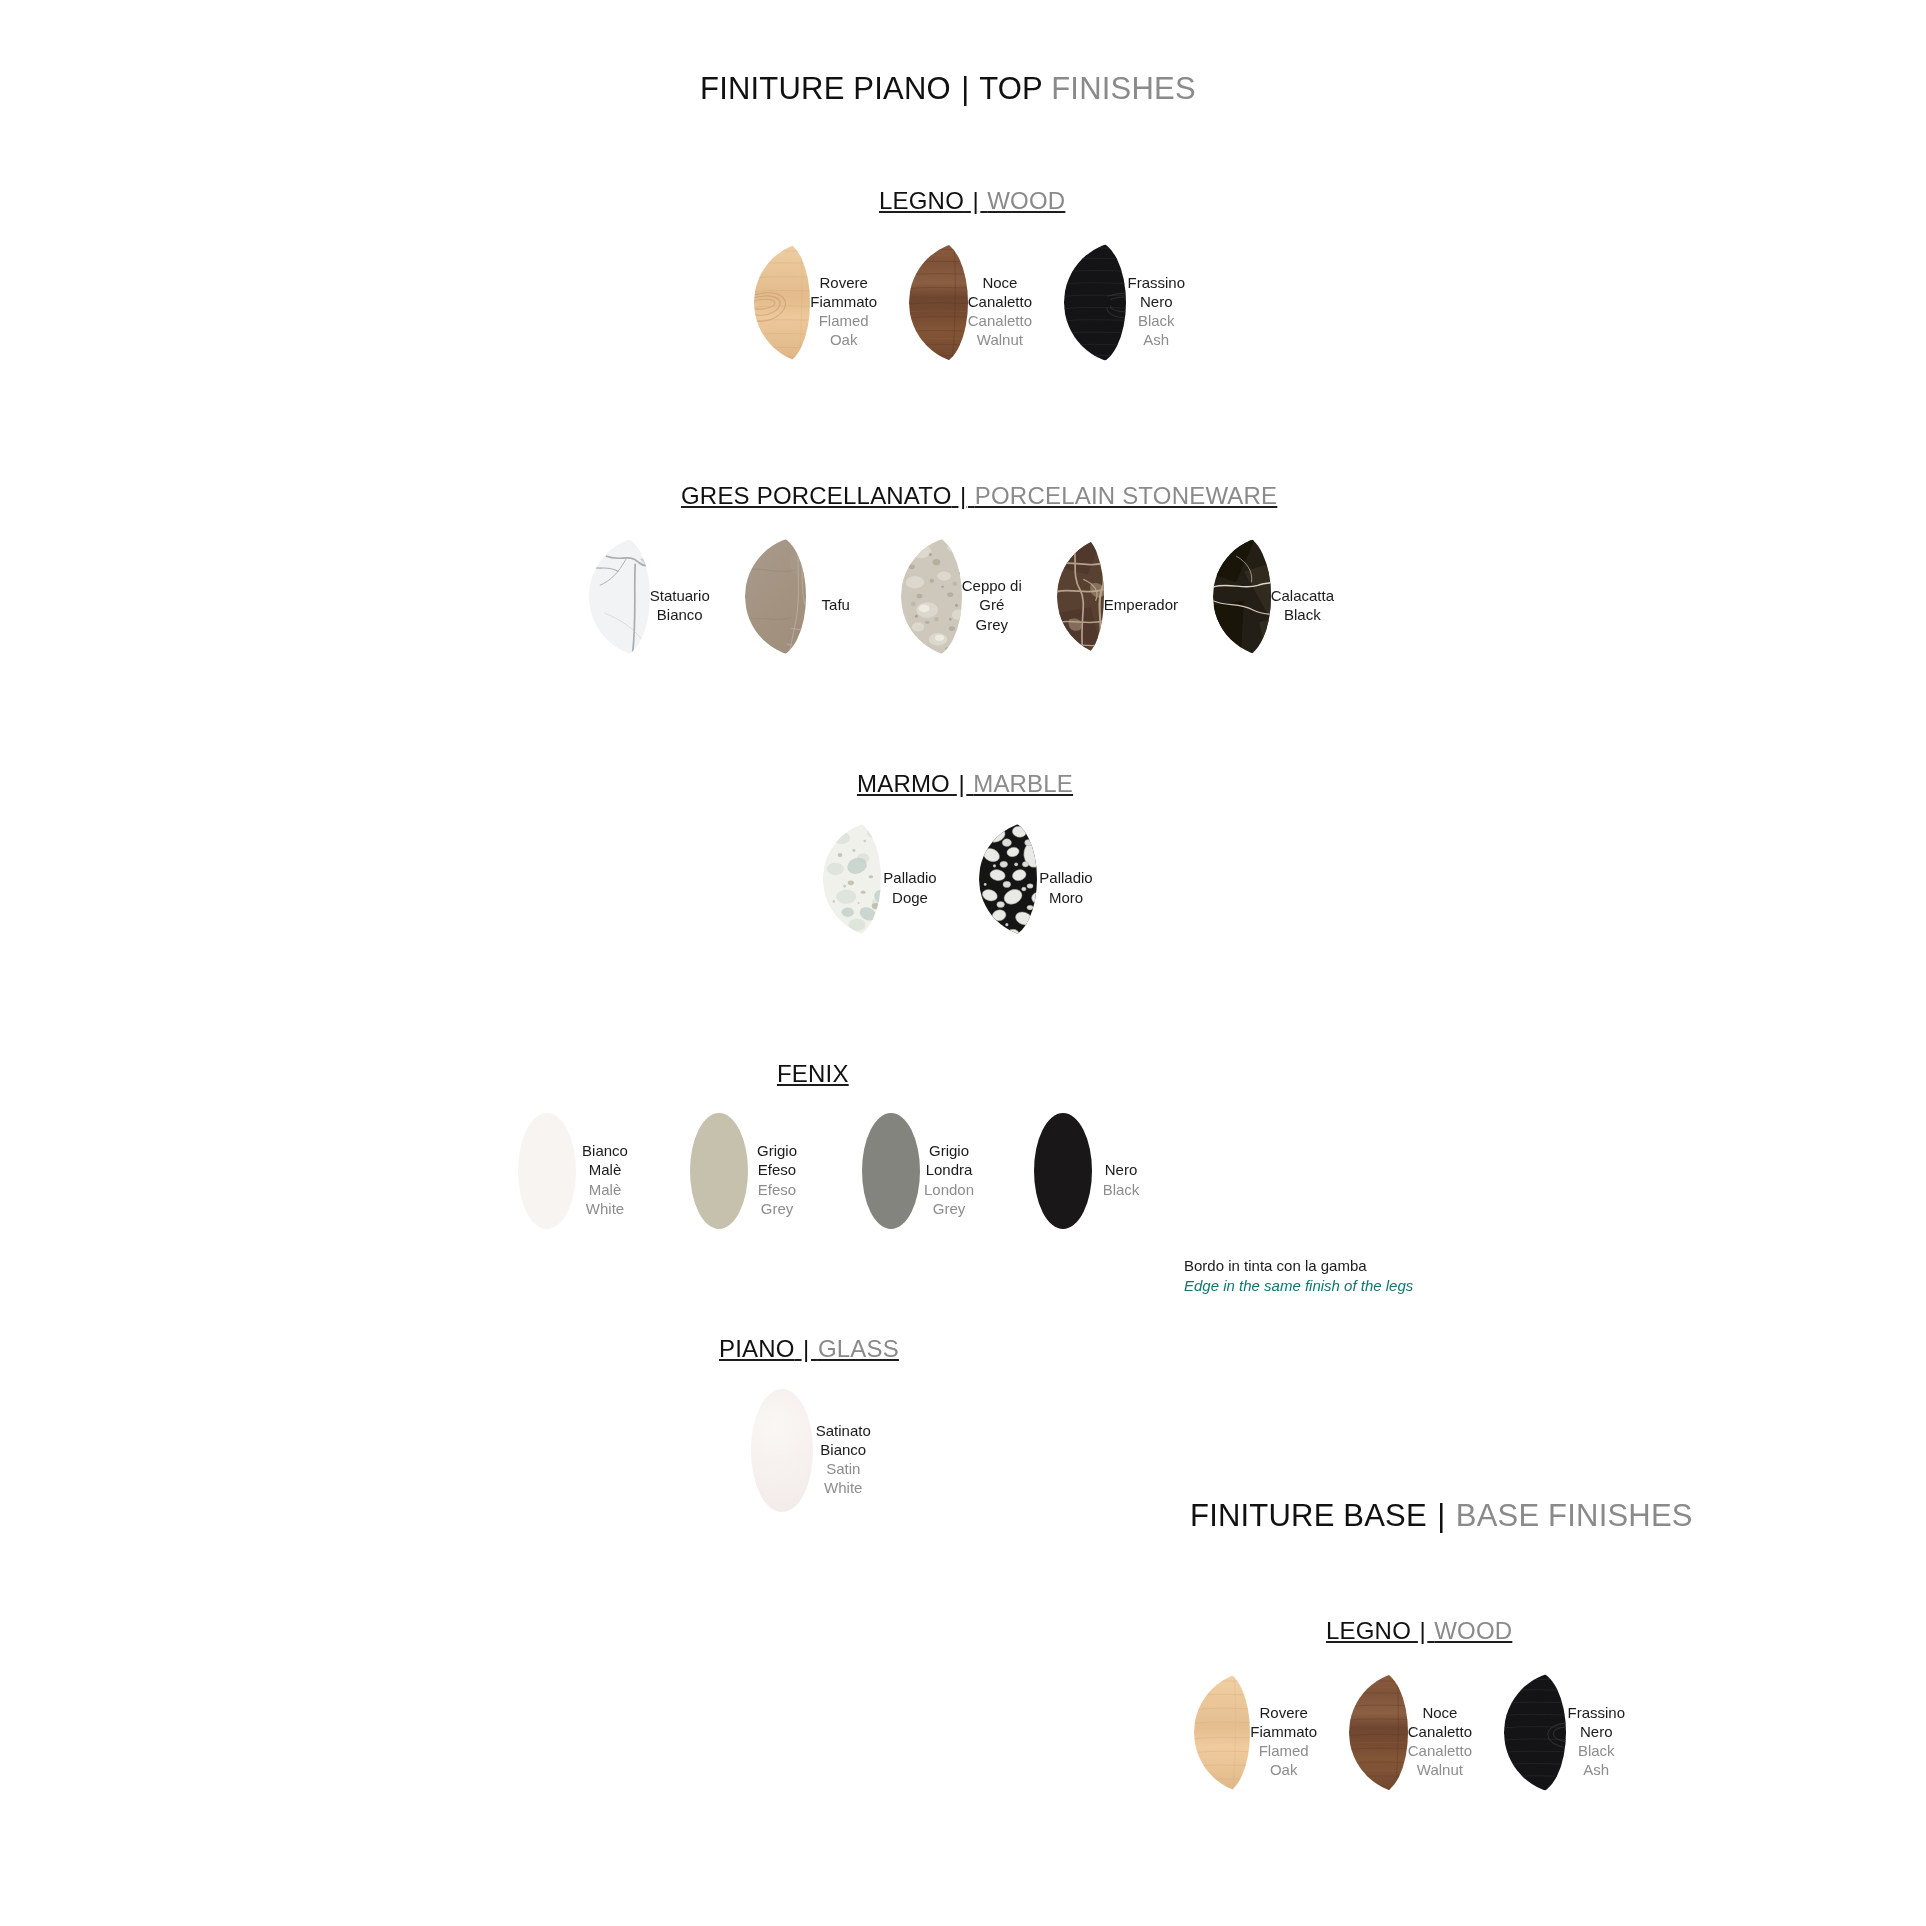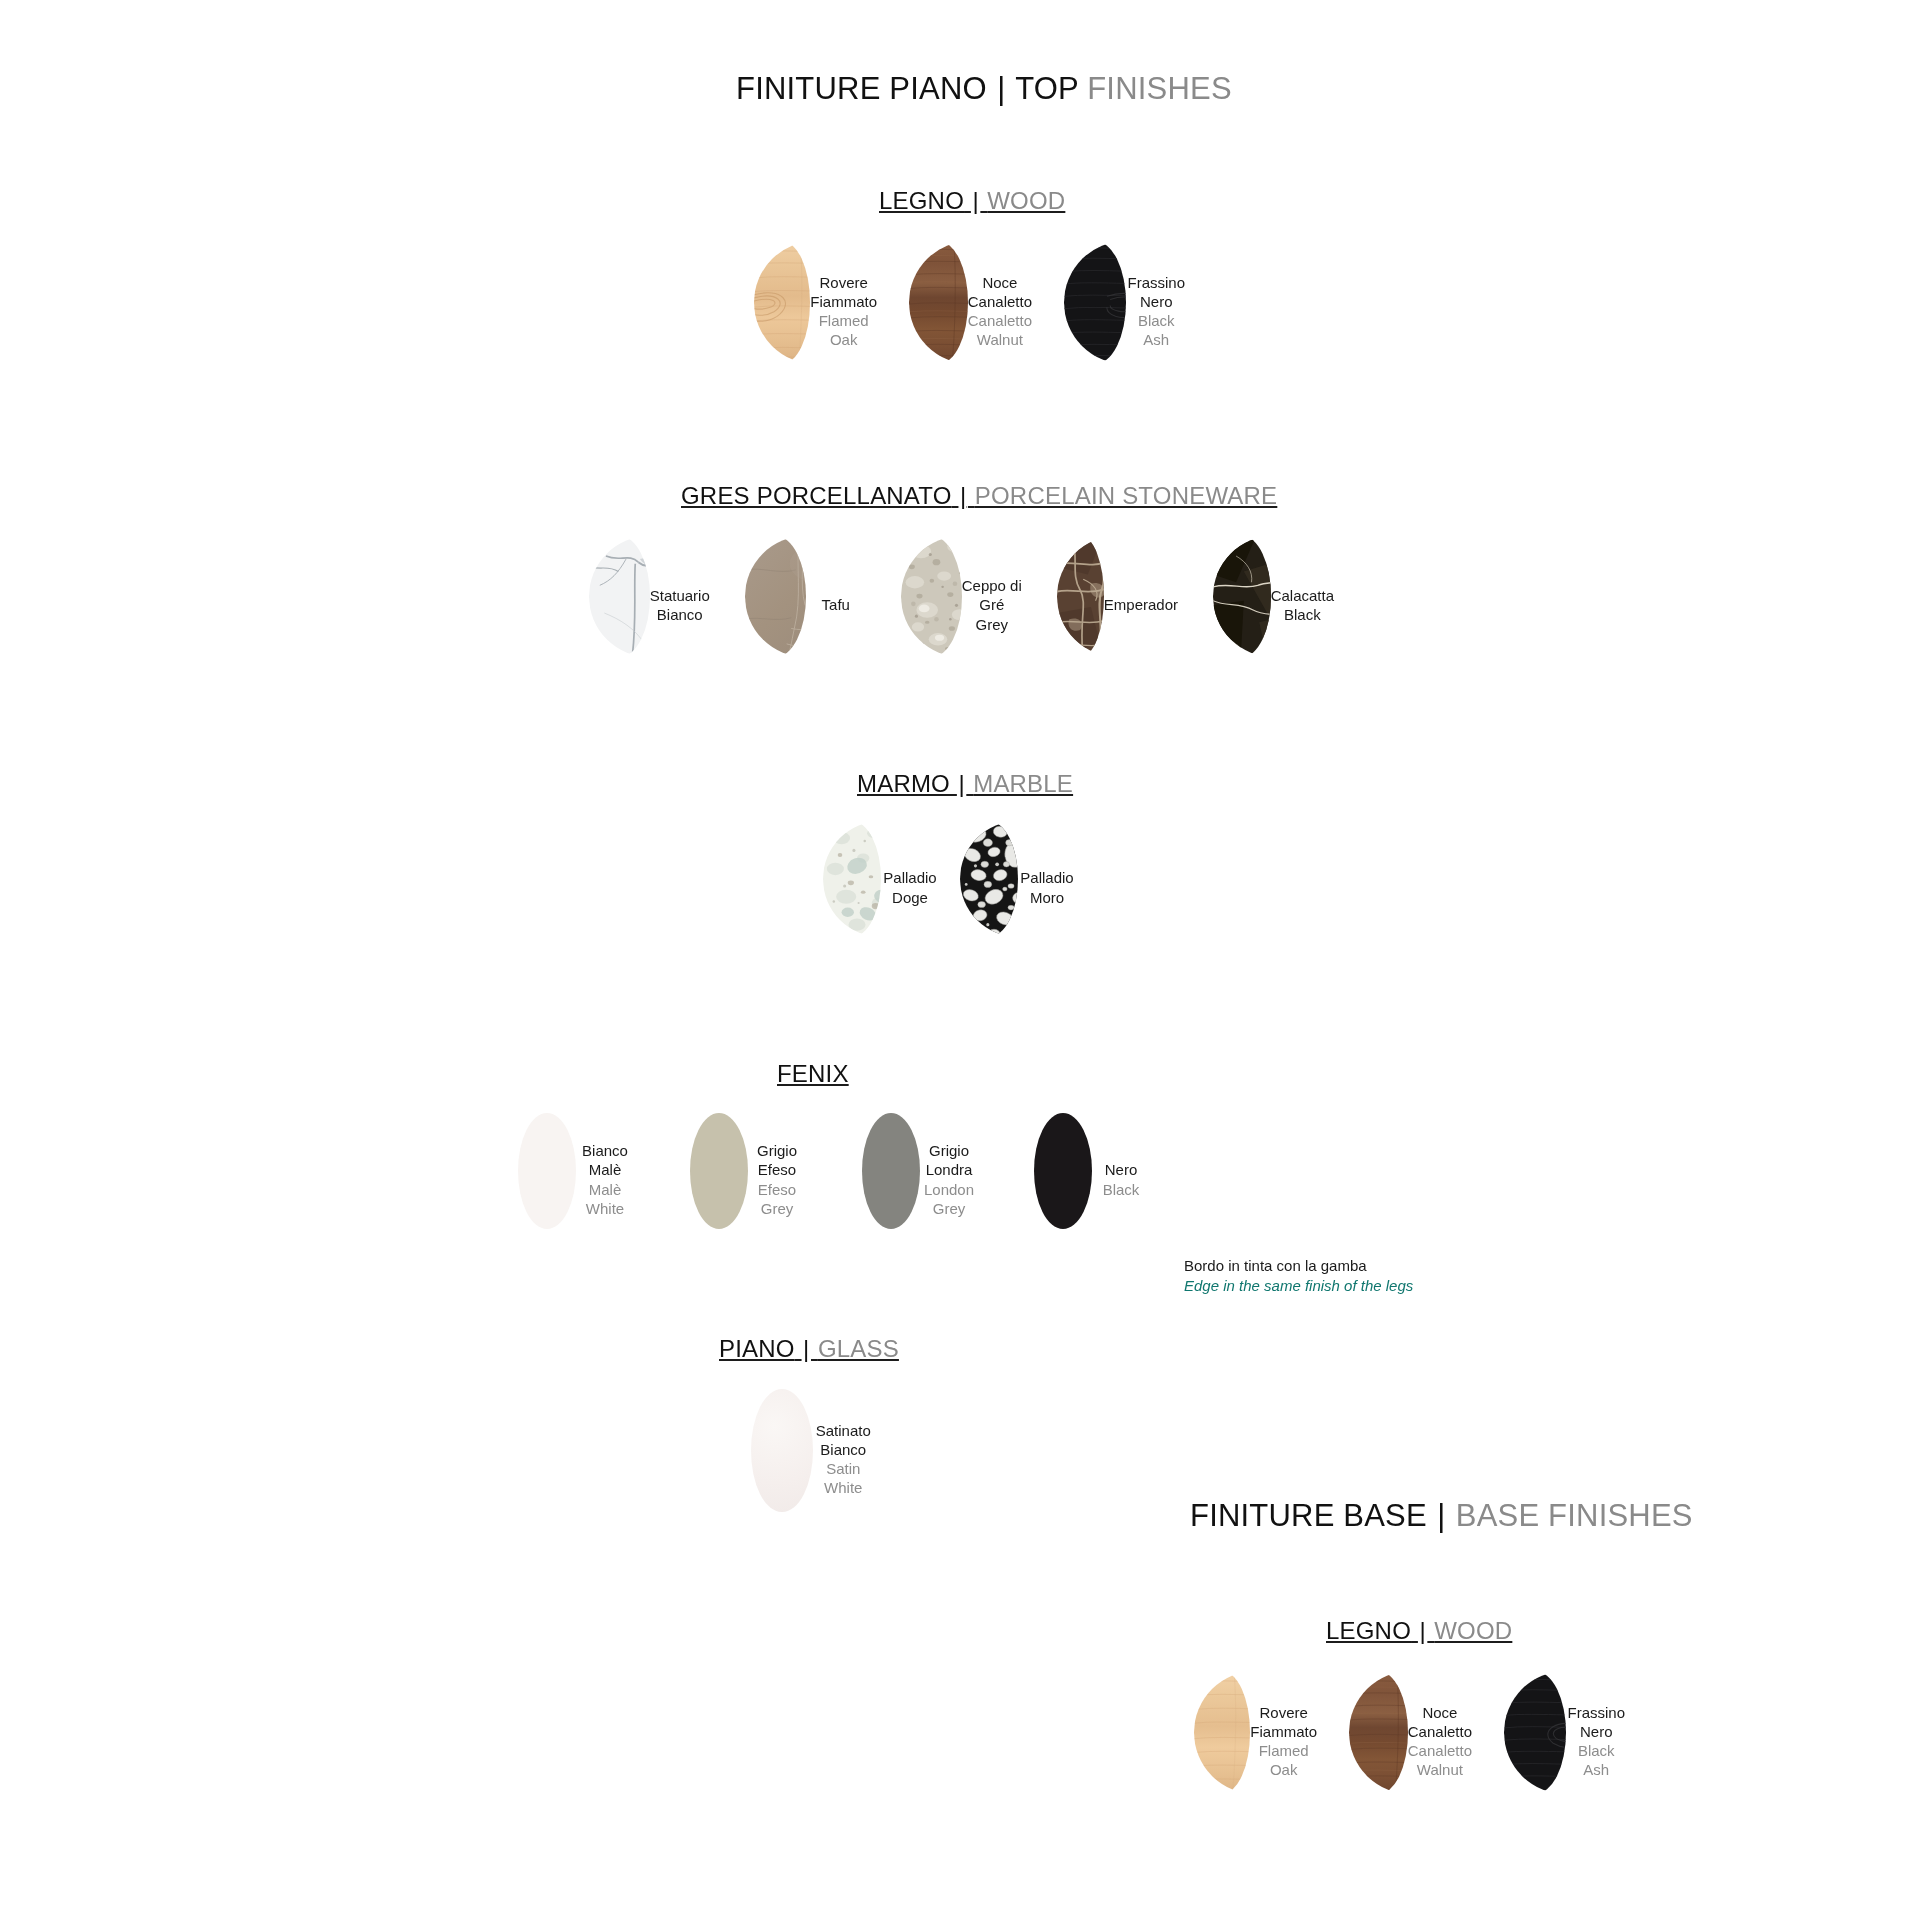--- a/index.html
+++ b/index.html
@@ -75,21 +75,21 @@
     line-height: 1.3;
   }
   .note .n-it { display:block; font-size: 15px; color:#1b1b1b; }
   .note .n-en { display:block; font-size: 15px; color:#0f766e; font-style: italic; }
 </style>
 </head>
 <body>
 
 <div class="page">
 
-  <div class="main-title" style="left:736px; top:71px;">
+  <div class="main-title" style="left:700px; top:71px;">
     <span class="it">FINITURE PIANO</span>
     <span class="sep">|</span>
     <span class="it">TOP</span>
     <span class="en">FINISHES</span>
   </div>
 
   <div class="sec-title" style="left:879px; top:187px;">
     <span class="it">LEGNO</span>
     <span class="sep">|</span>
     <span class="en">WOOD</span>
@@ -483,21 +483,21 @@
       </span>
     </div>
   </div>
 
   <div class="sec-title" style="left:857px; top:770px;">
     <span class="it">MARMO</span>
     <span class="sep">|</span>
     <span class="en">MARBLE</span>
   </div>
 
-  <div class="row" style="left:823px; top:821px; gap:21px;">
+  <div class="row" style="left:823px; top:821px; gap:40px;">
 
     <div class="sw" style="width:116px;">
       <span class="disc">
         <svg width="116" height="116" viewBox="0 0 150 150">
           <defs>
               <clipPath id="dogC">
                 <circle cx="75" cy="75" r="75"></circle>
               </clipPath>
             </defs>
           <g clip-path="url(#dogC)">

